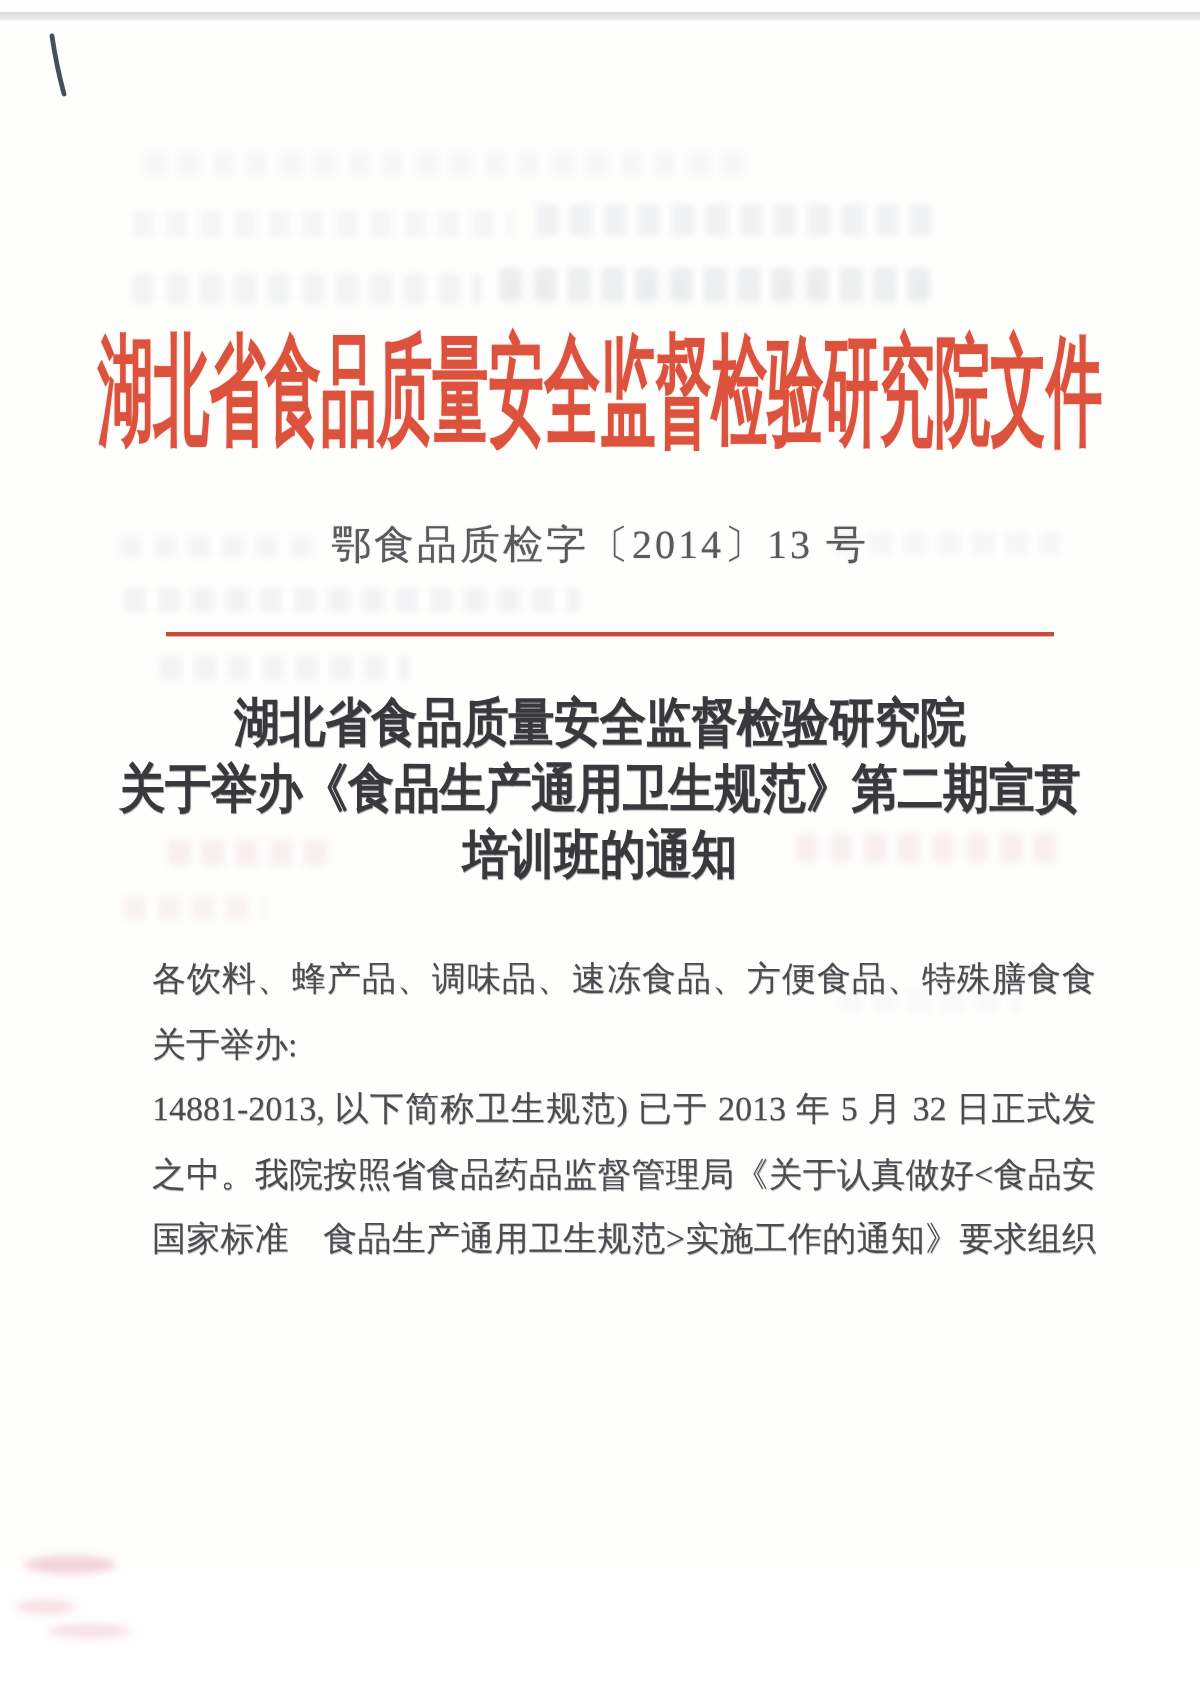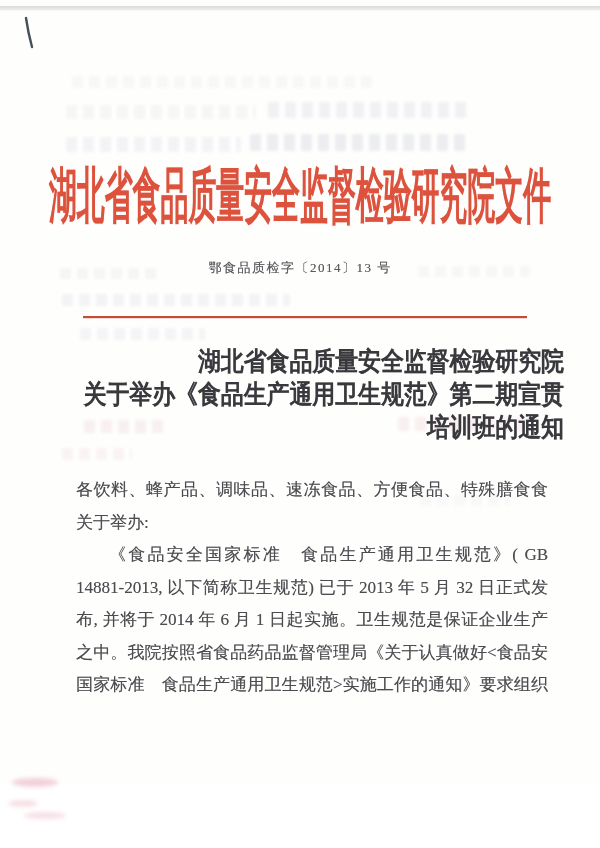--- a/index.html
+++ b/index.html
@@ -25,32 +25,32 @@
     position:absolute;top:158px;left:0;width:600px;height:76px;
     display:flex;align-items:center;justify-content:center;
     font-size:60px;font-weight:700;line-height:1;
     color:#dc523d;white-space:nowrap;
     transform:scaleX(0.465);transform-origin:50% 50%;
     text-shadow:0 0 1px rgba(215,80,60,.55);
   }
   
   .doc-number{
     position:absolute;top:259px;left:0;width:600px;
-    text-align:center;font-size:13px;letter-spacing:1.5px;
+    text-align:center;font-size:20px;letter-spacing:1.5px;
     color:#5a5a5e;text-shadow:0 0 .6px rgba(90,90,95,.6);
   }
   
   .red-rule{
     position:absolute;top:316px;left:83px;width:444px;height:2px;
     background:#c74a3a;box-shadow:0 .5px 0 rgba(199,74,58,.4);
   }
   
   .title-block{
     position:absolute;top:345px;left:0;width:600px;
-    text-align:right;color:#39393d;font-weight:700;
+    text-align:center;color:#39393d;font-weight:700;
   }
   .title-line{
     display:block;font-size:26px;line-height:33px;white-space:nowrap;
     transform:scaleX(0.88);transform-origin:50% 50%;
     text-shadow:.3px .3px .5px rgba(55,55,60,.55);
   }
   
   .body-block{
     position:absolute;top:474px;left:52px;width:496px;
     font-size:17px;line-height:32.5px;color:#4b4b50;
@@ -110,23 +110,21 @@
 
   <div class="title-block">
     <span class="title-line">湖北省食品质量安全监督检验研究院</span>
     <span class="title-line">关于举办《食品生产通用卫生规范》第二期宣贯</span>
     <span class="title-line">培训班的通知</span>
   </div>
 
   <div class="body-block">
     <div class="bline j">各饮料、蜂产品、调味品、速冻食品、方便食品、特殊膳食食品</div>
     <div class="bline">关于举办:</div>
-    <div class="bline j indent">《食品安全国家标准　食品生产通用卫生规范》( GB</div>
     <div class="bline j">14881-2013, 以下简称卫生规范) 已于 2013 年 5 月 32 日正式发</div>
-    <div class="bline j">布, 并将于 2014 年 6 月 1 日起实施。卫生规范是保证企业生产</div>
     <div class="bline j">之中。我院按照省食品药品监督管理局《关于认真做好&lt;食品安全</div>
     <div class="bline j">国家标准　食品生产通用卫生规范&gt;实施工作的通知》要求组织开</div>
   </div>
 
   <div class="smudge" style="left:12px;top:778px;width:46px;height:9px;"></div>
   <div class="smudge" style="left:8px;top:800px;width:30px;height:7px;opacity:.7;"></div>
   <div class="smudge" style="left:24px;top:812px;width:42px;height:7px;opacity:.7;"></div>
 
 </div>
 

